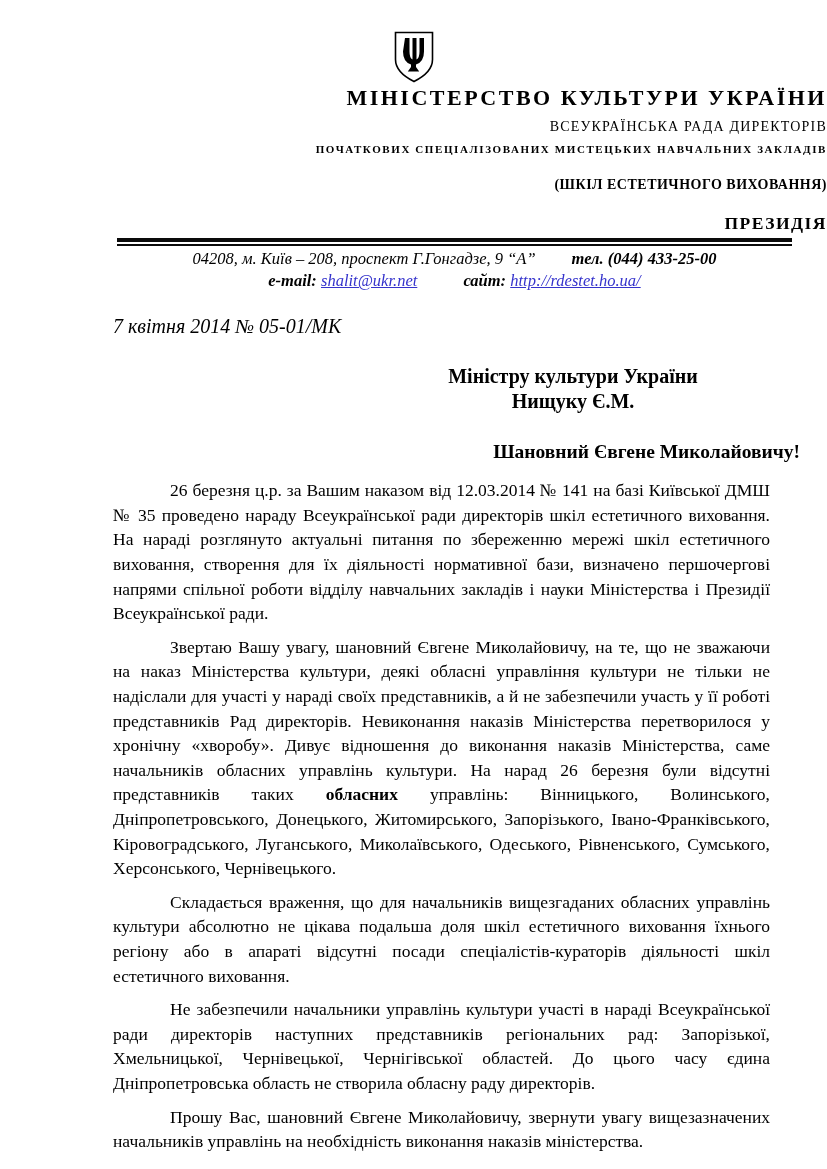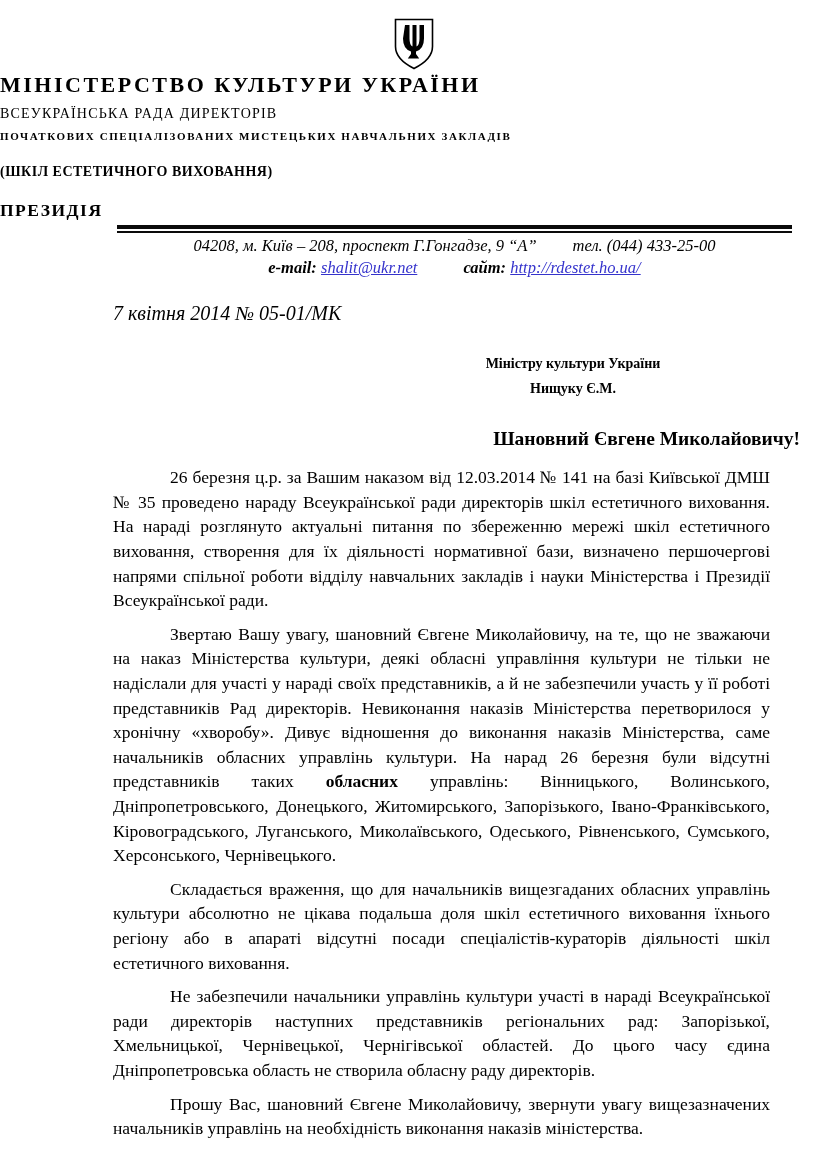--- a/index.html
+++ b/index.html
@@ -5,57 +5,57 @@
   html,body{margin:0;padding:0;background:#ffffff;}
   body{
     width:827px;min-height:1169px;
     font-family:"Liberation Serif","DejaVu Serif",serif;
     color:#000;
     position:relative;
   }
   .page{width:827px;min-height:1169px;background:#fff;overflow:hidden;}
 
   
-  .letterhead{text-align:left;padding-top:18px;}
+  .letterhead{text-align:right;padding-top:31px;}
   .emblem{width:44px;height:52px;margin:0 auto 2px auto;}
   .lh-ministry{
     font-weight:bold;font-size:22px;letter-spacing:2.5px;line-height:1.15;
     margin-top:2px;
   }
   .lh-council{font-weight:normal;font-size:14px;letter-spacing:1.2px;margin-top:9px;}
   .lh-schools{font-weight:bold;font-size:11px;letter-spacing:1.6px;margin-top:8px;}
   .lh-paren{font-weight:bold;font-size:14px;letter-spacing:0.5px;margin-top:22px;}
   .lh-presidium{font-weight:bold;font-size:17.5px;letter-spacing:1.5px;margin-top:20px;}
 
   .divider{
     margin:4px 35px 0 117px;
     height:2px;
     border-top:4.5px solid #0a0a0a;
     border-bottom:2px solid #0a0a0a;
   }
 
   .contact{width:675px;margin-left:117px;text-align:center;font-style:italic;}
   .contact-line1{font-size:16.5px;margin-top:3px;}
-  .contact-line1 .phone{margin-left:36px;}
+  .contact-line1 .phone{margin-left:36px;font-weight:bold;}
   .contact-line2{font-size:16.5px;margin-top:2px;}
   .contact-line2 .lbl{font-weight:bold;font-style:italic;}
   .contact-line2 .lbl-site{margin-left:42px;}
   .contact-line2 a{text-decoration:underline;cursor:pointer;}
 
   
   .ref-line{
     margin:24px 57px 12px 113px;
     font-style:italic;font-size:20px;
   }
   .addressee{
     margin-top:26px;
     margin-left:423px;
     width:300px;
     text-align:center;
-    font-weight:bold;font-size:14px;line-height:25px;font-family:Liberation Serif, serif;
+    font-weight:bold;font-size:20px;line-height:25px;font-family:Liberation Serif, serif;
   }
   .salutation{
     margin:27px 57px 0 113px;
     text-align:right;
     font-weight:bold;font-size:19.5px;
     transform:translateX(30px);
   }
 
   
   .letter-body{margin:15px 57px 0 113px;}

